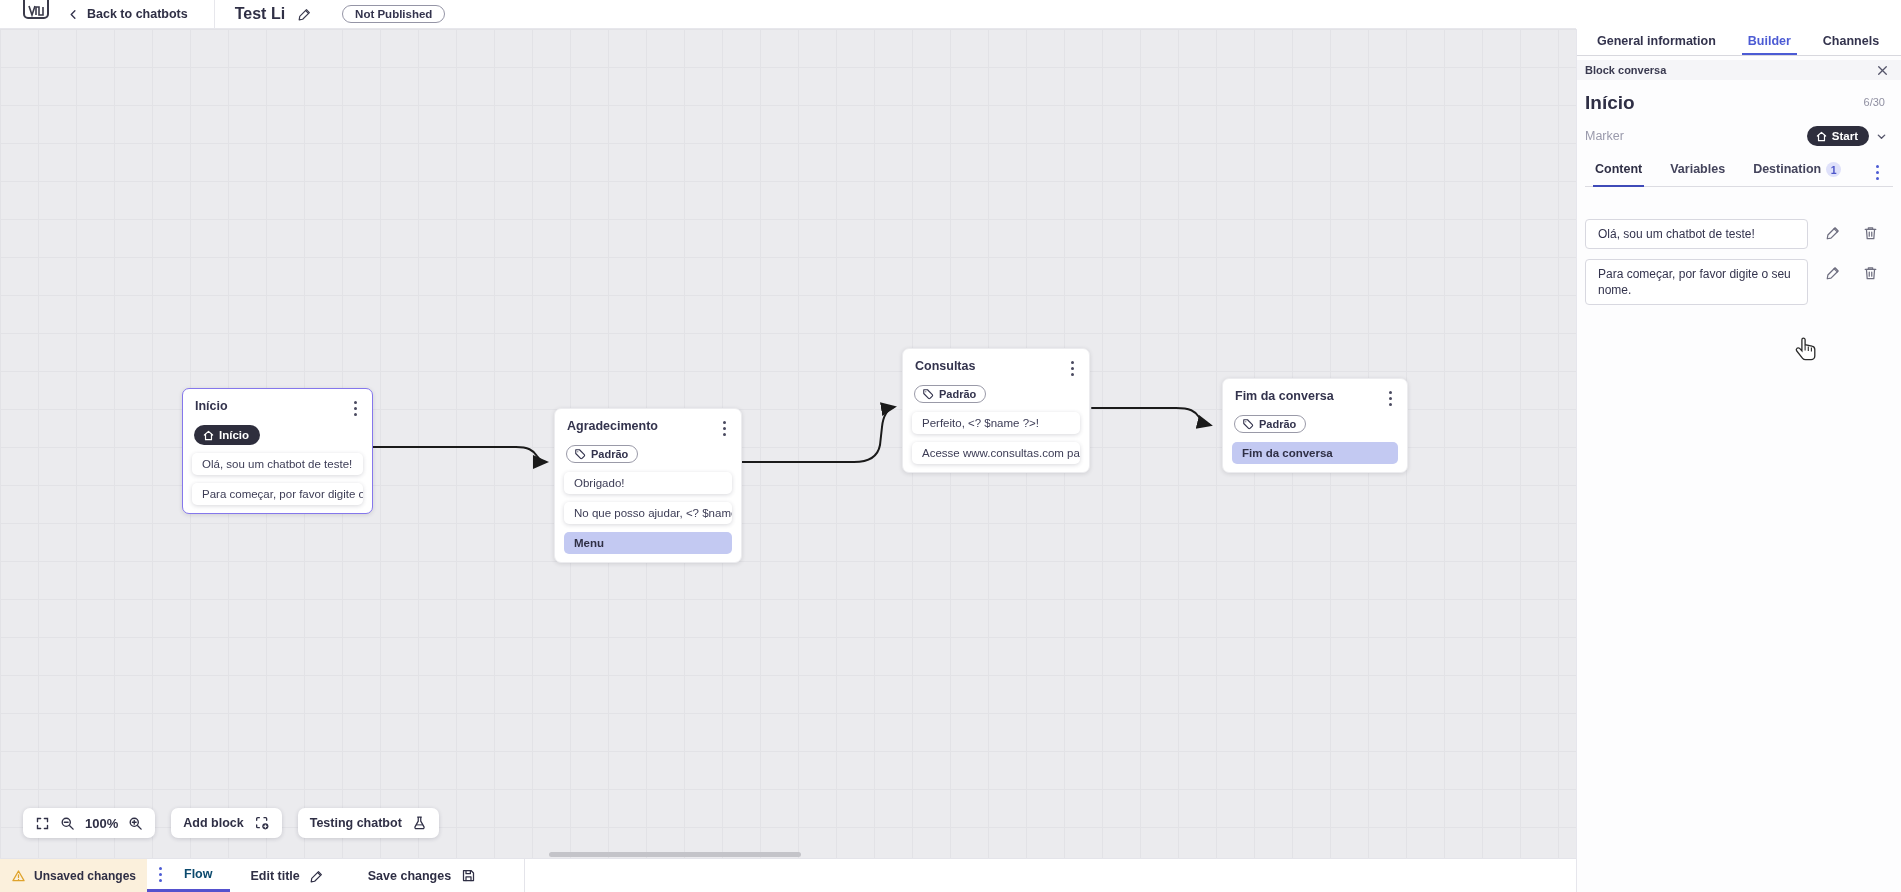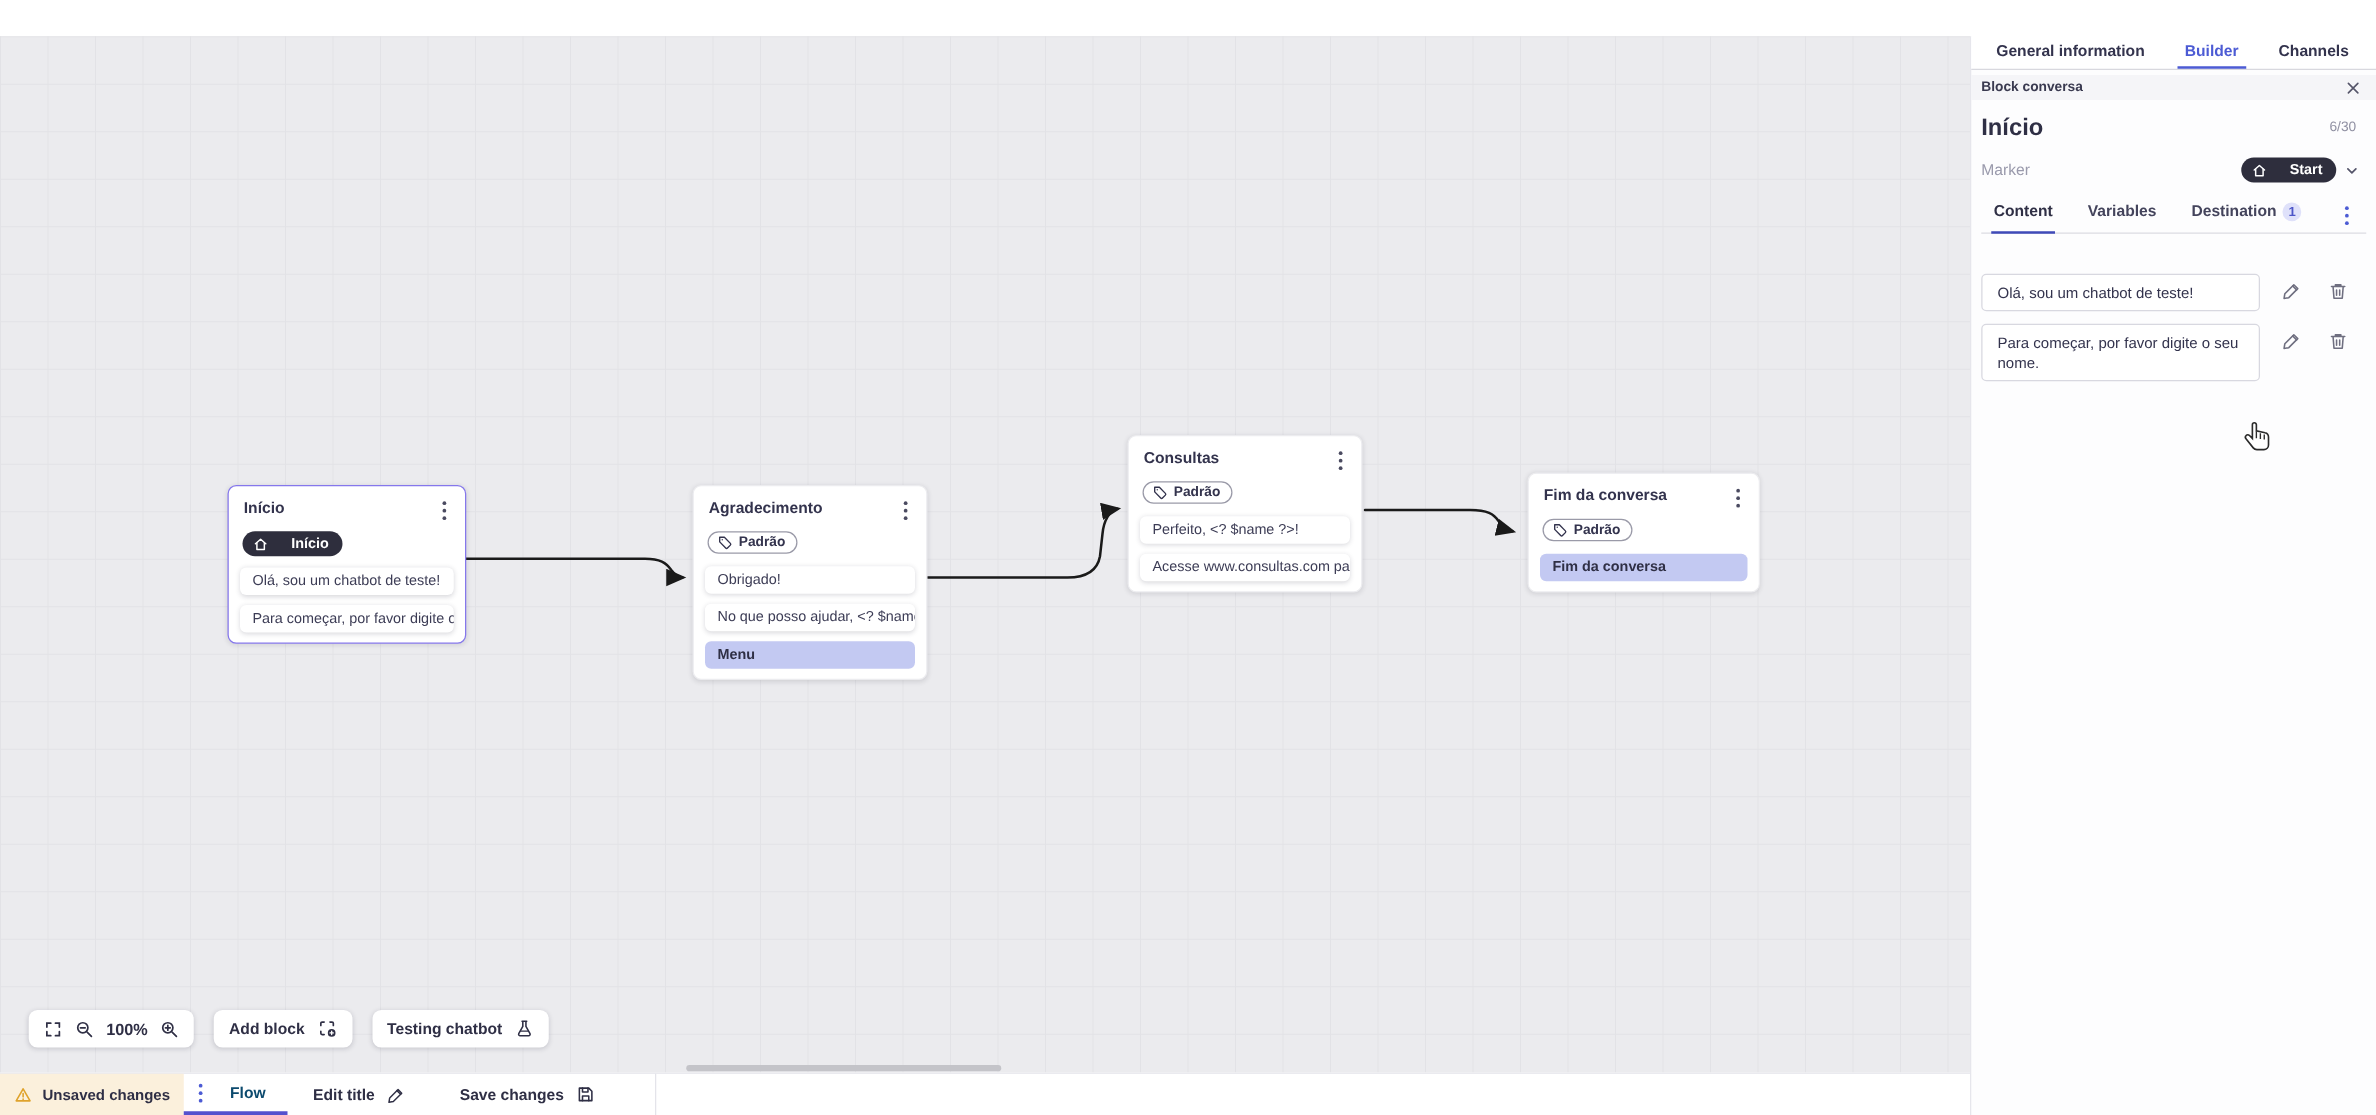--- a/index.html
+++ b/index.html
@@ -33,21 +33,21 @@
   .panel-sub .lbl{font-size:11px;font-weight:700;color:#3a3a50;}
   .close-x{color:#55556a;cursor:pointer;}
   .panel-body{padding:12px 8px 0 8px;}
   .name-row{display:flex;justify-content:space-between;align-items:flex-start;}
   .block-name{font-size:19px;font-weight:600;}
   .char-count{font-size:11px;color:#9090a2;padding:4px 8px 0 0;}
   .marker-row{margin-top:12px;display:flex;justify-content:space-between;align-items:center;}
   .marker-label{font-size:12.5px;color:#9a9aac;}
   .marker-right{display:flex;align-items:center;gap:7px;padding-right:6px;cursor:pointer;}
   .pill-dark{background:var(--c-pill-dark);color:#fff;border-radius:13px;padding:4px 11px 4px 9px;
-             font-size:11.5px;font-weight:700;display:inline-flex;align-items:center;gap:19px;}
+             font-size:11.5px;font-weight:700;display:inline-flex;align-items:center;gap:5px;}
   .ptabs{margin-top:16px;display:flex;align-items:stretch;gap:24px;padding-left:8px;
          border-bottom:1px solid #dcdce2;position:relative;}
   .ptab{display:flex;align-items:flex-start;gap:5px;padding:0 2px 8px 2px;font-size:12.5px;font-weight:600;
         color:#44445c;border-bottom:2.5px solid transparent;margin-bottom:-1px;cursor:pointer;}
   .ptab.active{color:#2f2f45;font-weight:700;border-bottom-color:#3f4ab8;}
   .ptab .num-badge{width:15px;height:15px;border-radius:50%;background:#dfe1fa;color:#4c55c8;
                    font-size:10.5px;font-weight:700;display:flex;align-items:center;justify-content:center;}
   .ptabs .kebab{position:absolute;right:10px;top:1px;}
   .content-list{margin-top:32px;}
   .content-item{display:flex;margin-bottom:10px;}
@@ -101,20 +101,43 @@
   .save-btn{margin-left:44px;}
   .foot-div{width:1px;background:#e4e4ea;margin-left:48px;}
 
   .cursor{position:absolute;left:1794px;top:336px;pointer-events:none;z-index:50;}
 </style>
 </head>
 <body>
 
 <div class="app">
 
+  <div class="topbar">
+    <div class="logo">
+      <svg width="16" height="12" viewBox="0 0 16 12" fill="none" stroke="#3a3a4a" stroke-width="1.6">
+        <path d="M1 1l3 9 3-9"></path>
+          <path d="M8 10V2h3v8h4V2"></path>
+      </svg>
+    </div>
+    <div class="back-wrap">
+      <svg width="11" height="11" viewBox="0 0 24 24" fill="none" stroke="#33334d" stroke-width="3" stroke-linecap="round" stroke-linejoin="round">
+          <path d="M15 4l-8 8 8 8"></path>
+        </svg>
+      <span class="back-label">Back to chatbots</span>
+    </div>
+    <div class="hdiv"></div>
+    <span class="bot-title">Test Li</span>
+    <span class="title-pencil">
+      <svg width="14" height="14" viewBox="0 0 24 24" fill="none" stroke="currentColor" stroke-width="2" stroke-linecap="round" stroke-linejoin="round">
+          <path d="M14.5 4.5l5 5L8 21l-6 1 1-6z"></path>
+          <path d="M13 6l5 5"></path>
+        </svg>
+    </span>
+    <span class="status-pill">Not Published</span>
+  </div>
 
   <div class="canvas">
     <svg id="connections" width="1576" height="829">
       <defs>
         <marker id="arrow" markerWidth="9" markerHeight="8" refX="6.5" refY="3.5" orient="auto">
           <path d="M0,0 L8,3.5 L0,7 z" fill="#1a1a1a"></path>
         </marker>
       </defs>
     <path d="M373,418 L516,418 C528,418 533,421 537,427 C540,431 543,433 546,433" fill="none" stroke="#1a1a1a" stroke-width="2" stroke-linecap="round" marker-end="url(#arrow)"></path>
         <path d="M742,433 L854,433 C870,433 878,427 880,416 L882,398 C883,387 888,379 894,378" fill="none" stroke="#1a1a1a" stroke-width="2" stroke-linecap="round" marker-end="url(#arrow)"></path>
@@ -133,21 +156,21 @@
           <div class="badge-row"><span class="pill-dark">
               <svg width="11" height="11" viewBox="0 0 24 24" fill="none" stroke="#fff" stroke-width="2.6" stroke-linecap="round" stroke-linejoin="round">
                 <path d="M3 11l9-8 9 8"></path>
                 <path d="M5.5 9.5V21h13V9.5"></path>
               </svg>
               <span>Início</span>
             </span></div>
           <div class="block-row">Olá, sou um chatbot de teste!</div>
           <div class="block-row">Para começar, por favor digite o ...</div>
         </div>
-        <div class="block" style="left: 554px; top: 359px; width: 188px; min-height: 145px;">
+        <div class="block" style="left: 554px; top: 379px; width: 188px; min-height: 145px;">
           <div class="block-head">
             <span class="block-title">Agradecimento</span>
             <span class="kebab">
               <i></i>
               <i></i>
               <i></i>
             </span>
           </div>
           <div class="badge-row"><span class="tag-pill">
               <svg width="12" height="12" viewBox="0 0 24 24" fill="none" stroke="#33334d" stroke-width="2.2" stroke-linejoin="round">

